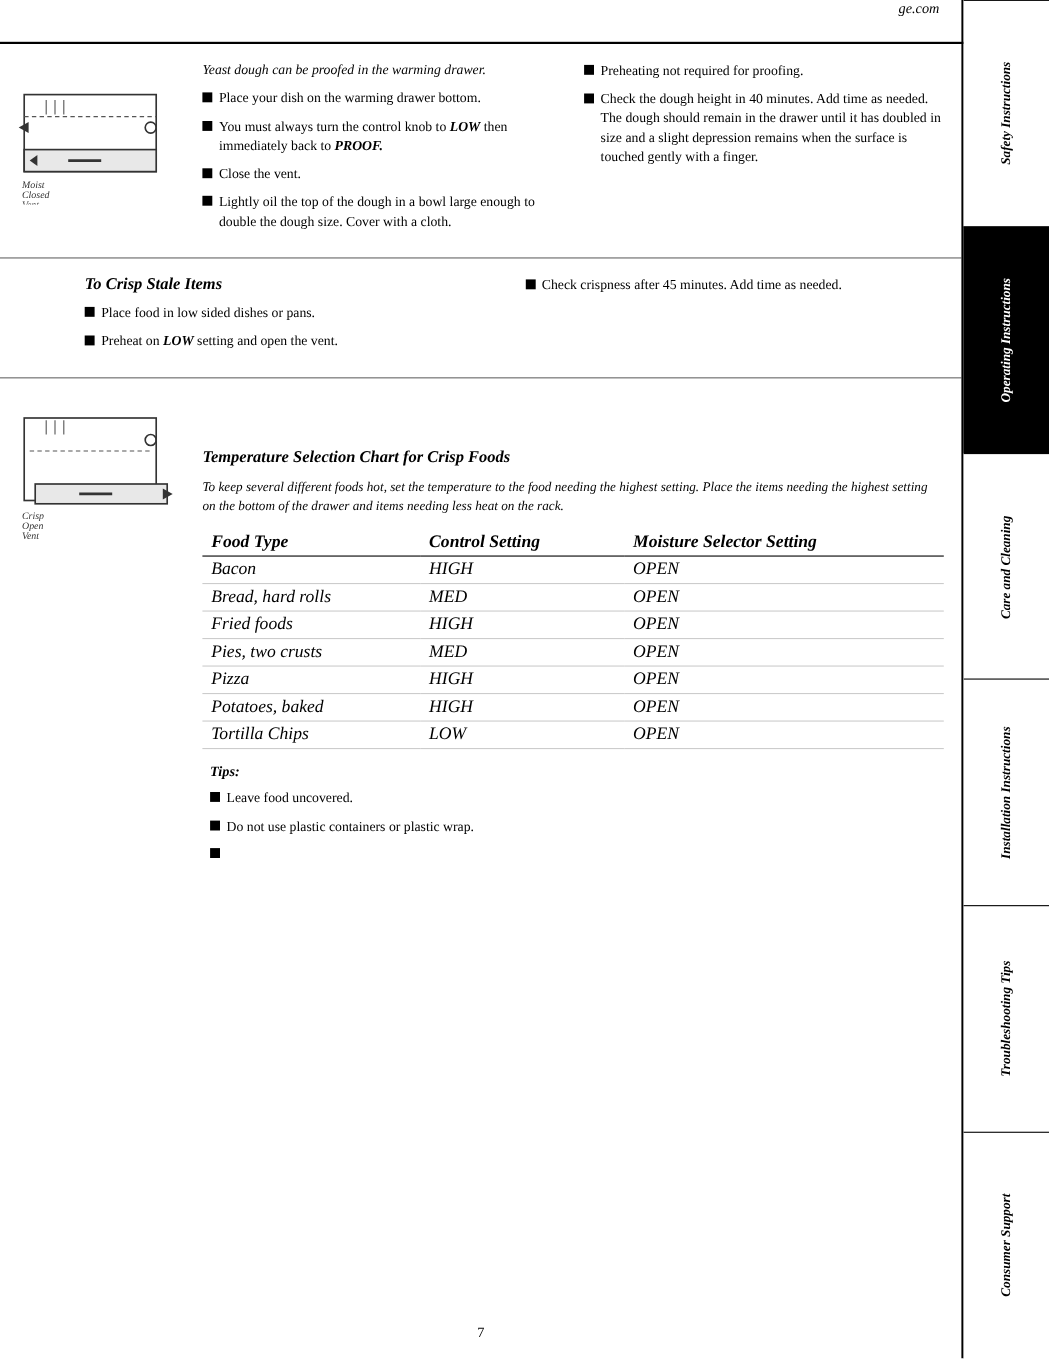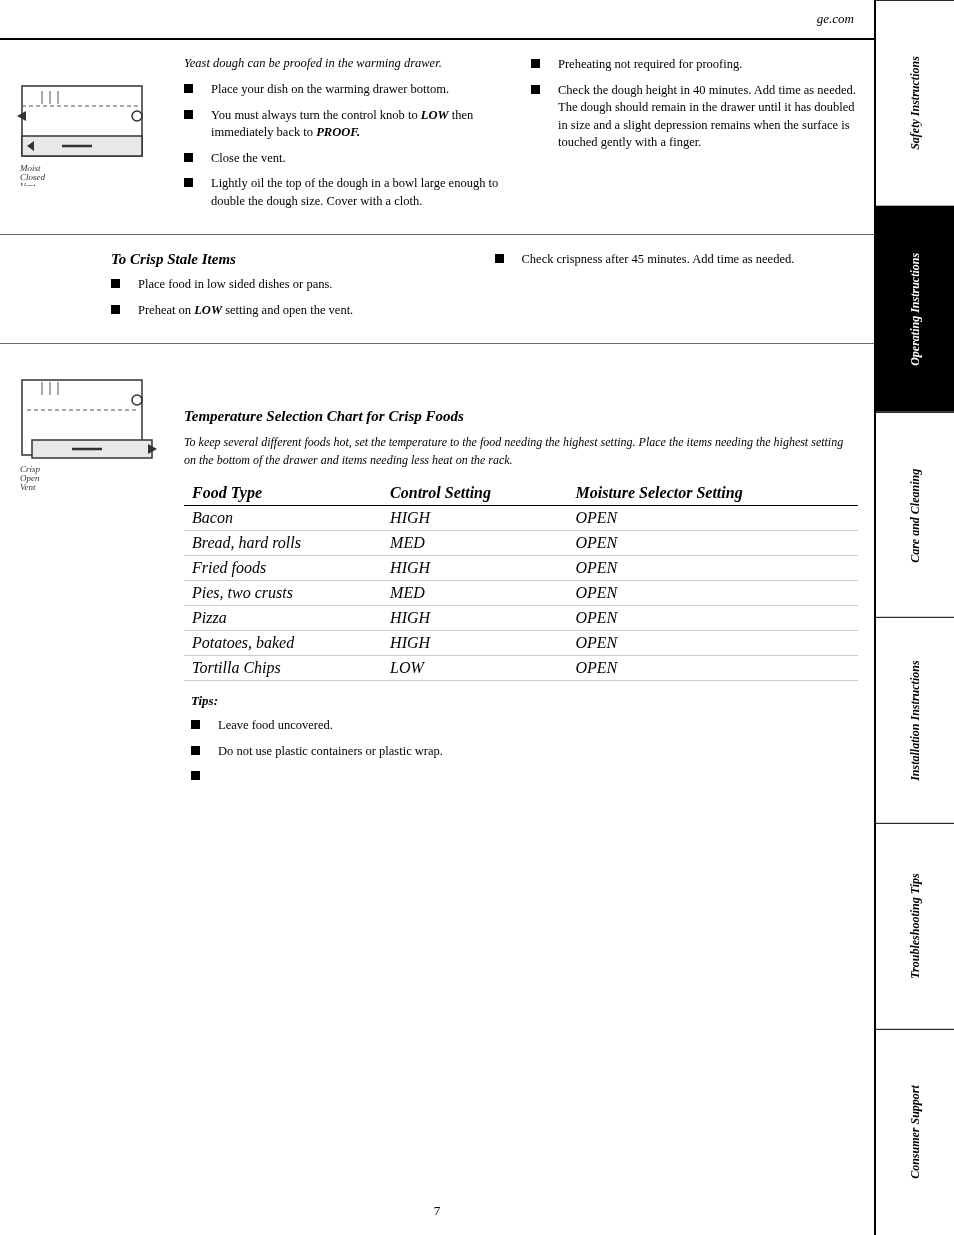--- a/index.html
+++ b/index.html
@@ -11,21 +11,21 @@
       background: #fff;
       color: #000;
       position: relative;
     }
 
     
     .top-bar {
       height: 40px;
       border-bottom: 2px solid #000;
       display: flex;
-      align-items: center;
+      align-items: flex-start;
       justify-content: flex-end;
       padding-right: 100px;
     }
     .top-bar .ge-com {
       font-style: italic;
       font-size: 13px;
     }
 
     
     .right-sidebar {
@@ -101,21 +101,21 @@
     }
 
     .section-subtitle {
       font-style: italic;
       font-size: 12.5px;
       margin-bottom: 10px;
     }
 
     .bullet-item {
       display: flex;
-      gap: 18px;
+      gap: 6px;
       margin-bottom: 8px;
       font-size: 12.5px;
       line-height: 1.4;
     }
     .bullet-item .bullet-square {
       width: 9px;
       height: 9px;
       background: #000;
       flex-shrink: 0;
       margin-top: 3px;
@@ -294,21 +294,21 @@
           <span>Preheating not required for proofing.</span>
         </div>
         <div class="bullet-item">
           <span class="bullet-square"></span>
           <span>Check the dough height in 40 minutes. Add time as needed. The dough should remain in the drawer until it has doubled in size and a slight depression remains when the surface is touched gently with a finger.</span>
         </div>
       </div>
     </div>
   </div>
 
-  <div class="section" style="padding-left: 111px;">
+  <div class="section" style="padding-left: 77px;">
     <div class="section-body">
       <div class="section-left">
         <div class="section-title">To Crisp Stale Items</div>
         <div class="bullet-item">
           <span class="bullet-square"></span>
           <span>Place food in low sided dishes or pans.</span>
         </div>
         <div class="bullet-item">
           <span class="bullet-square"></span>
           <span>Preheat on <b><i>LOW</i></b> setting and open the vent.</span>

